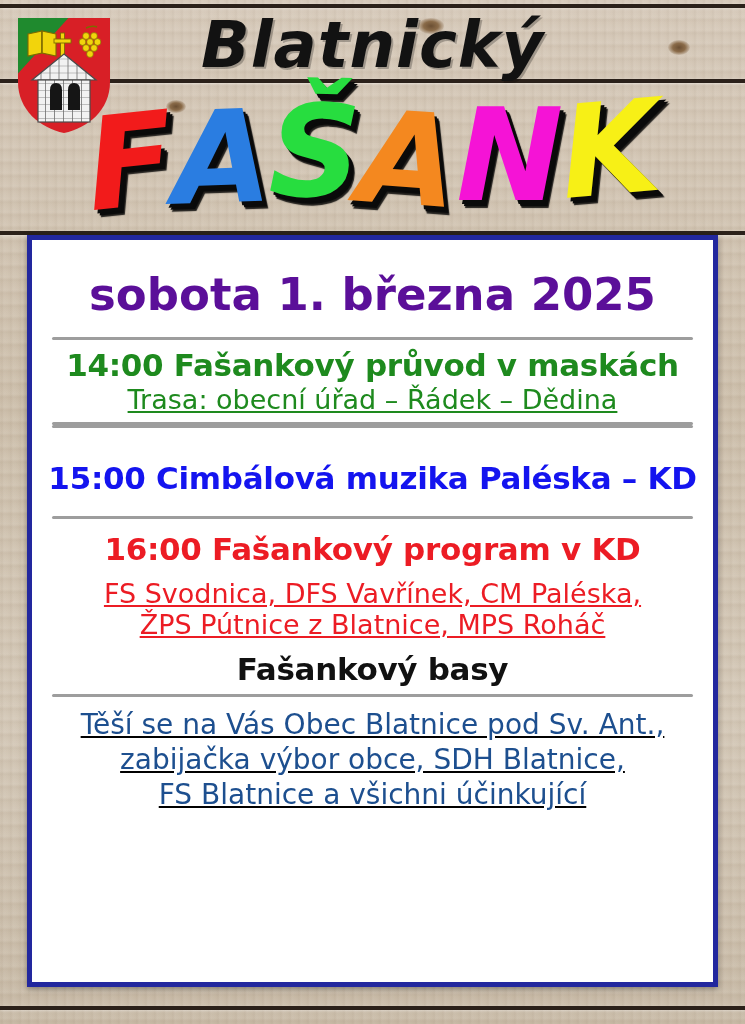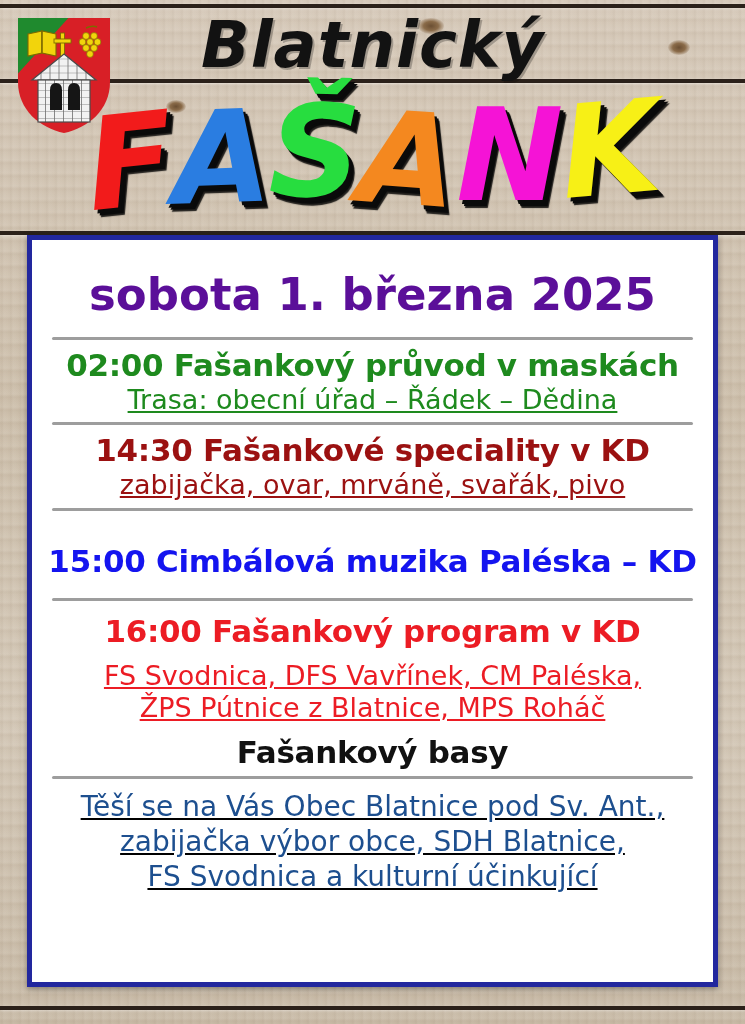--- a/index.html
+++ b/index.html
@@ -227,30 +227,26 @@
     <span class="l0">F</span><span class="l1">A</span><span class="l2">Š</span><span class="l3">A</span><span class="l4">N</span><span class="l5">K</span>
   </div>
 
   <div class="panel">
 
     <div class="date-head">sobota 1. března 2025</div>
 
     <div class="rule"></div>
 
     <div class="block">
-      <div class="line l-main c-green">02:00 Fašankový průvod v maskách</div>
+      <div class="line l-main c-green">14:00 Fašankový průvod v maskách</div>
       <div class="line l-sub c-green">Trasa: obecní úřad – Řádek – Dědina</div>
     </div>
 
     <div class="rule"></div>
 
-    <div class="block">
-      <div class="line l-main c-dkred">14:30 Fašankové speciality v KD</div>
-      <div class="line l-sub c-dkred">zabijačka, ovar, mrváně, svařák, pivo</div>
-    </div>
 
     <div class="rule"></div>
 
     <div class="block" style="padding:32px 0 19px 0;">
       <div class="line l-main c-blue">15:00 Cimbálová muzika Paléska – KD</div>
     </div>
 
     <div class="rule"></div>
 
     <div class="block" style="padding:12px 0 6px 0;">
@@ -258,17 +254,17 @@
       <div class="line l-sub c-red">FS Svodnica, DFS Vavřínek, CM Paléska,</div>
       <div class="line l-sub c-red">ŽPS Pútnice z Blatnice, MPS Roháč</div>
       <div class="line l-main c-black" style="margin-top:10px;">Fašankový basy</div>
     </div>
 
     <div class="rule"></div>
 
     <div class="block" style="padding:10px 0 0 0;text-decoration:underline;">
       <div class="line l-foot">Těší se na Vás Obec Blatnice pod Sv. Ant.,</div>
       <div class="line l-foot">zabijačka výbor obce, SDH Blatnice,</div>
-      <div class="line l-foot">FS Svodnica a kulturní účinkující</div>
+      <div class="line l-foot">FS Blatnice a všichni účinkující</div>
     </div>
 
   </div>
 </div>
 
 </body></html>

